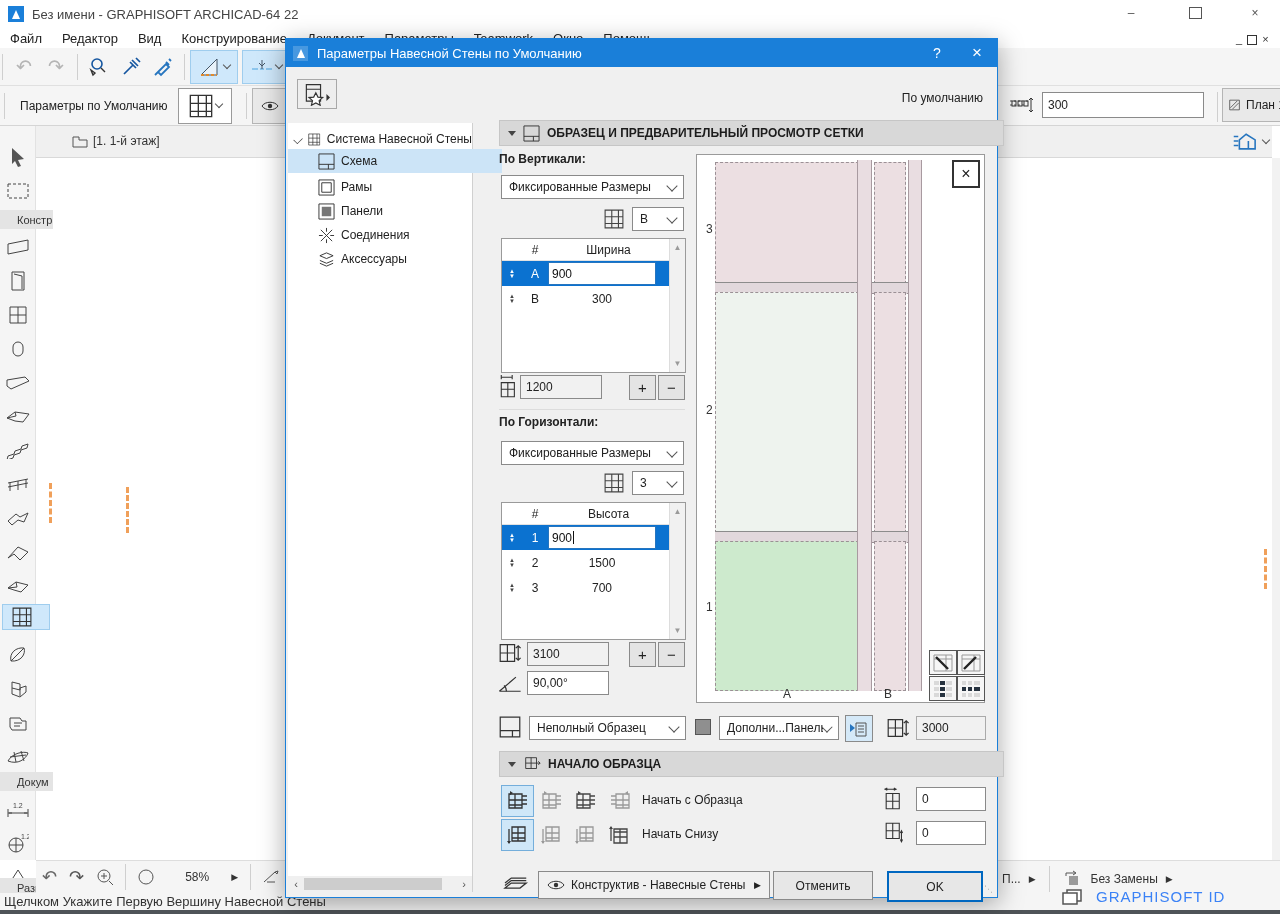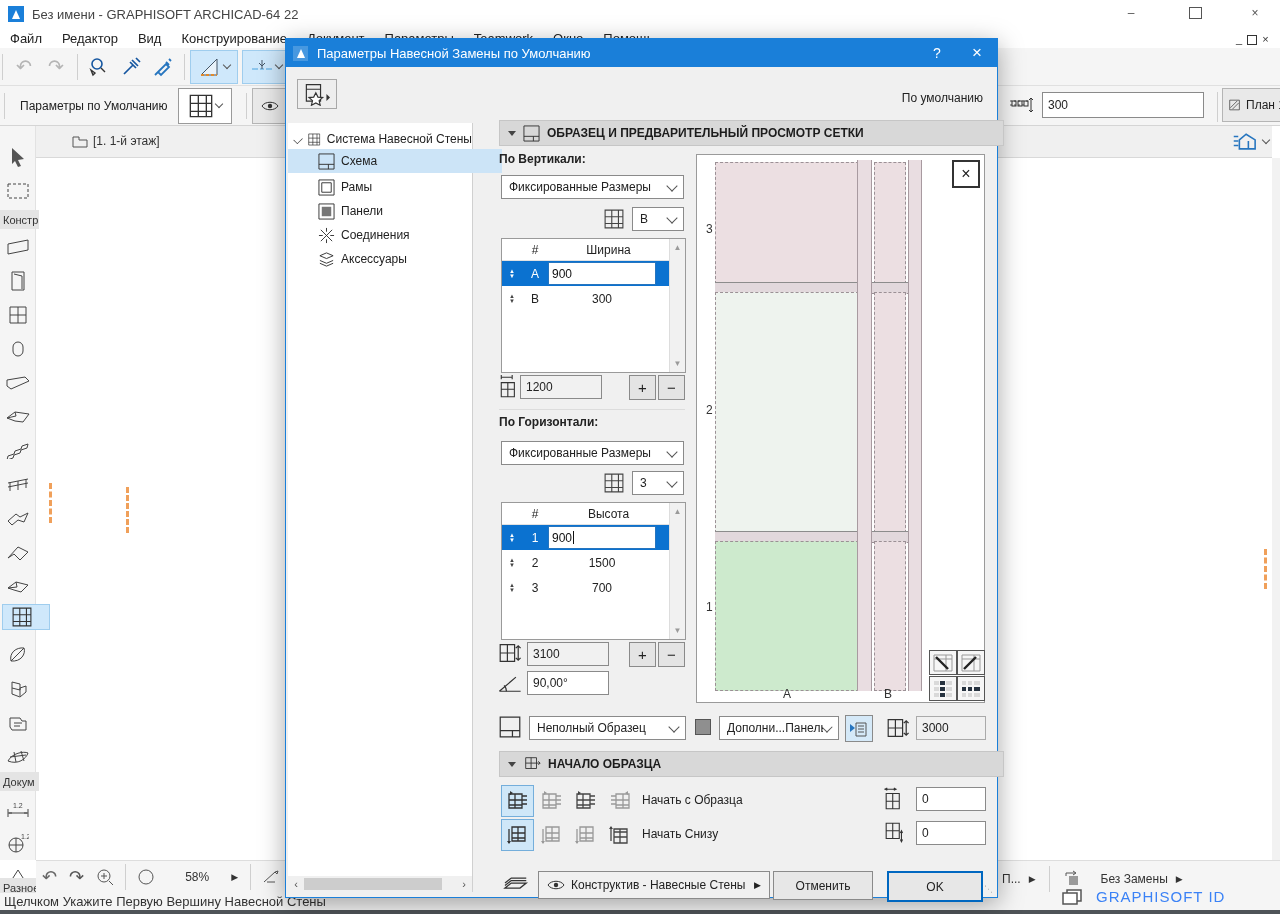--- a/index.html
+++ b/index.html
@@ -22,21 +22,21 @@
   .grayed{color:#b5b5b5;}
   .chev{width:7px;height:7px;border-right:1.6px solid #555;border-bottom:1.6px solid #555;transform:rotate(45deg);margin-top:-3px;}
   .chev.small{width:5px;height:5px;}
   .tabstrip{left:36px;top:126px;width:1236px;height:32px;background:#f0f0f0;border-bottom:1px solid #d9d9d9;}
   .drawarea{left:36px;top:158px;width:1236px;height:702px;background:#fff;}
   .vscroll{left:1272px;top:158px;width:8px;height:702px;background:#f2f2f2;}
   
   .toolbox{left:0;top:126px;width:36px;height:734px;background:#f5f5f5;border-right:1px solid #e2e2e2;}
   .tool{position:absolute;left:2px;width:32px;height:30px;display:flex;align-items:center;justify-content:center;color:#3c3c3c;}
   .tool.sel{background:#cfe8fb;border:1px solid #9fcdee;}
-  .tgroup{position:absolute;left:0;width:36px;height:19px;background:#e4e4e4;display:flex;align-items:center;padding-left:3px;font-size:11px;color:#333;overflow:hidden;white-space:nowrap;}
+  .tgroup{position:absolute;left:0;width:36px;height:19px;background:#e4e4e4;display:flex;align-items:center;padding-left:17px;font-size:11px;color:#333;overflow:hidden;white-space:nowrap;}
   .dockmark{position:absolute;width:3px;border-left:3px dashed #f0a05a;}
   
   .quickbar{left:36px;top:860px;width:1244px;height:33px;background:#f5f5f5;border-top:1px solid #ddd;display:flex;align-items:center;}
   .statusbar{left:0;top:893px;width:1280px;height:17px;background:#f5f5f5;display:flex;align-items:center;}
   .botline{left:0;top:910px;width:1280px;height:4px;background:#4f5458;}
   .qicon{margin:0 6px;color:#555;}
   
   .dialog{left:285px;top:38px;width:713px;height:860px;background:#f0f0f0;border:1px solid #1a7fd9;box-shadow:0 6px 24px rgba(0,0,0,.35);z-index:50;}
   .dtitle{position:absolute;left:0;top:0;width:100%;height:28px;background:#1a7fd9;color:#fff;display:flex;align-items:center;font-size:13px;}
   .dbtn{width:40px;height:28px;display:flex;align-items:center;justify-content:center;color:#fff;font-size:14px;}
@@ -485,21 +485,21 @@
   </div>
 
   <div class="abs row" style="left:1002px;top:866px;gap:8px;color:#333">
     <span>П...</span>
     <span style="font-size:9px">▶</span>
     <div class="tsep"></div>
     <svg width="20" height="18" viewBox="0 0 20 18">
         <rect x="6" y="6" width="9" height="9" fill="#9a9a9a"></rect>
         <path d="M3 6V3h9M10 1l3 2-3 2" fill="none" stroke="#555"></path>
       </svg>
-    <span style="margin-left:10px">Без Замены</span>
+    <span style="">Без Замены</span>
     <span style="font-size:9px">▶</span>
   </div>
 
   <div class="abs statusbar">
     <span style="margin-left:4px;font-size:13px;color:#333">Щелчком Укажите Первую Вершину Навесной Стены</span>
   </div>
   <div class="abs row" style="left:1062px;top:888px;gap:14px">
     <svg width="20" height="16" viewBox="0 0 20 16">
         <rect x="5" y="1" width="14" height="11" fill="#fff" stroke="#555" stroke-width="1.5"></rect>
         <rect x="1" y="4" width="14" height="11" fill="#fff" stroke="#555" stroke-width="1.5"></rect>
@@ -507,21 +507,21 @@
     <span style="color:#3b82f6;font-size:15px;letter-spacing:1px">GRAPHISOFT ID</span>
   </div>
   <div class="abs botline"></div>
 
   <div class="abs dialog">
 
     <div class="dtitle">
       <div style="margin-left:7px;width:15px;height:15px;background:#fff3;display:flex;align-items:center;justify-content:center">
         <div style="width:0;height:0;border-left:4px solid transparent;border-right:4px solid transparent;border-bottom:9px solid #fff"></div>
       </div>
-      <span style="margin-left:9px">Параметры Навесной Замены по Умолчанию</span>
+      <span style="margin-left:9px">Параметры Навесной Стены по Умолчанию</span>
       <div style="margin-left:auto" class="row">
         <div class="dbtn">?</div>
         <div class="dbtn" style="font-size:17px">×</div>
       </div>
     </div>
 
     <div class="favbtn">
       <svg width="26" height="24" color="#333">
           <use href="#favstar"></use>
         </svg>

